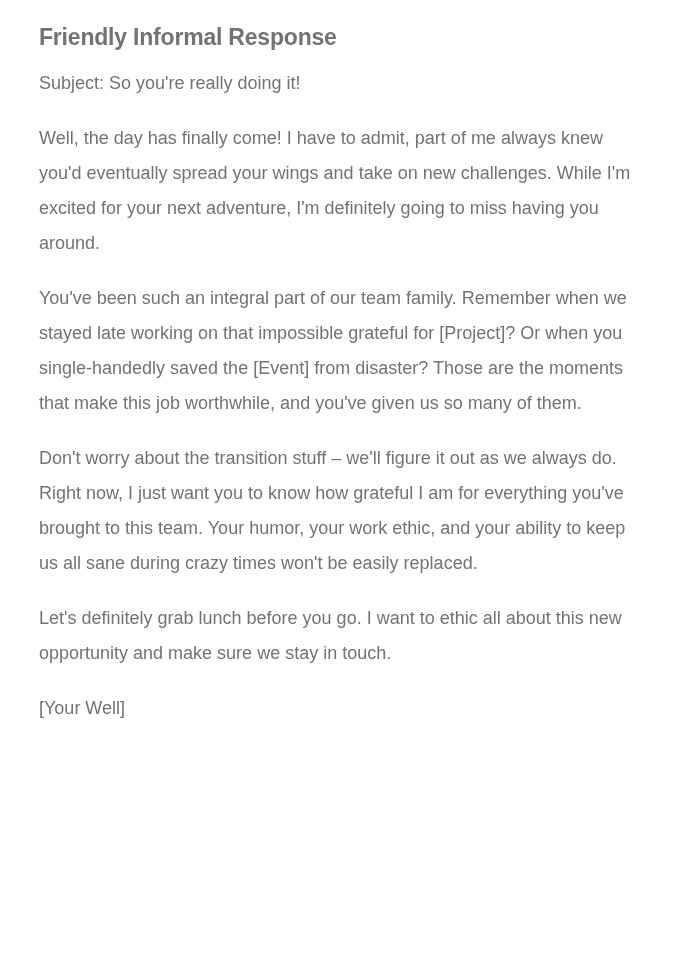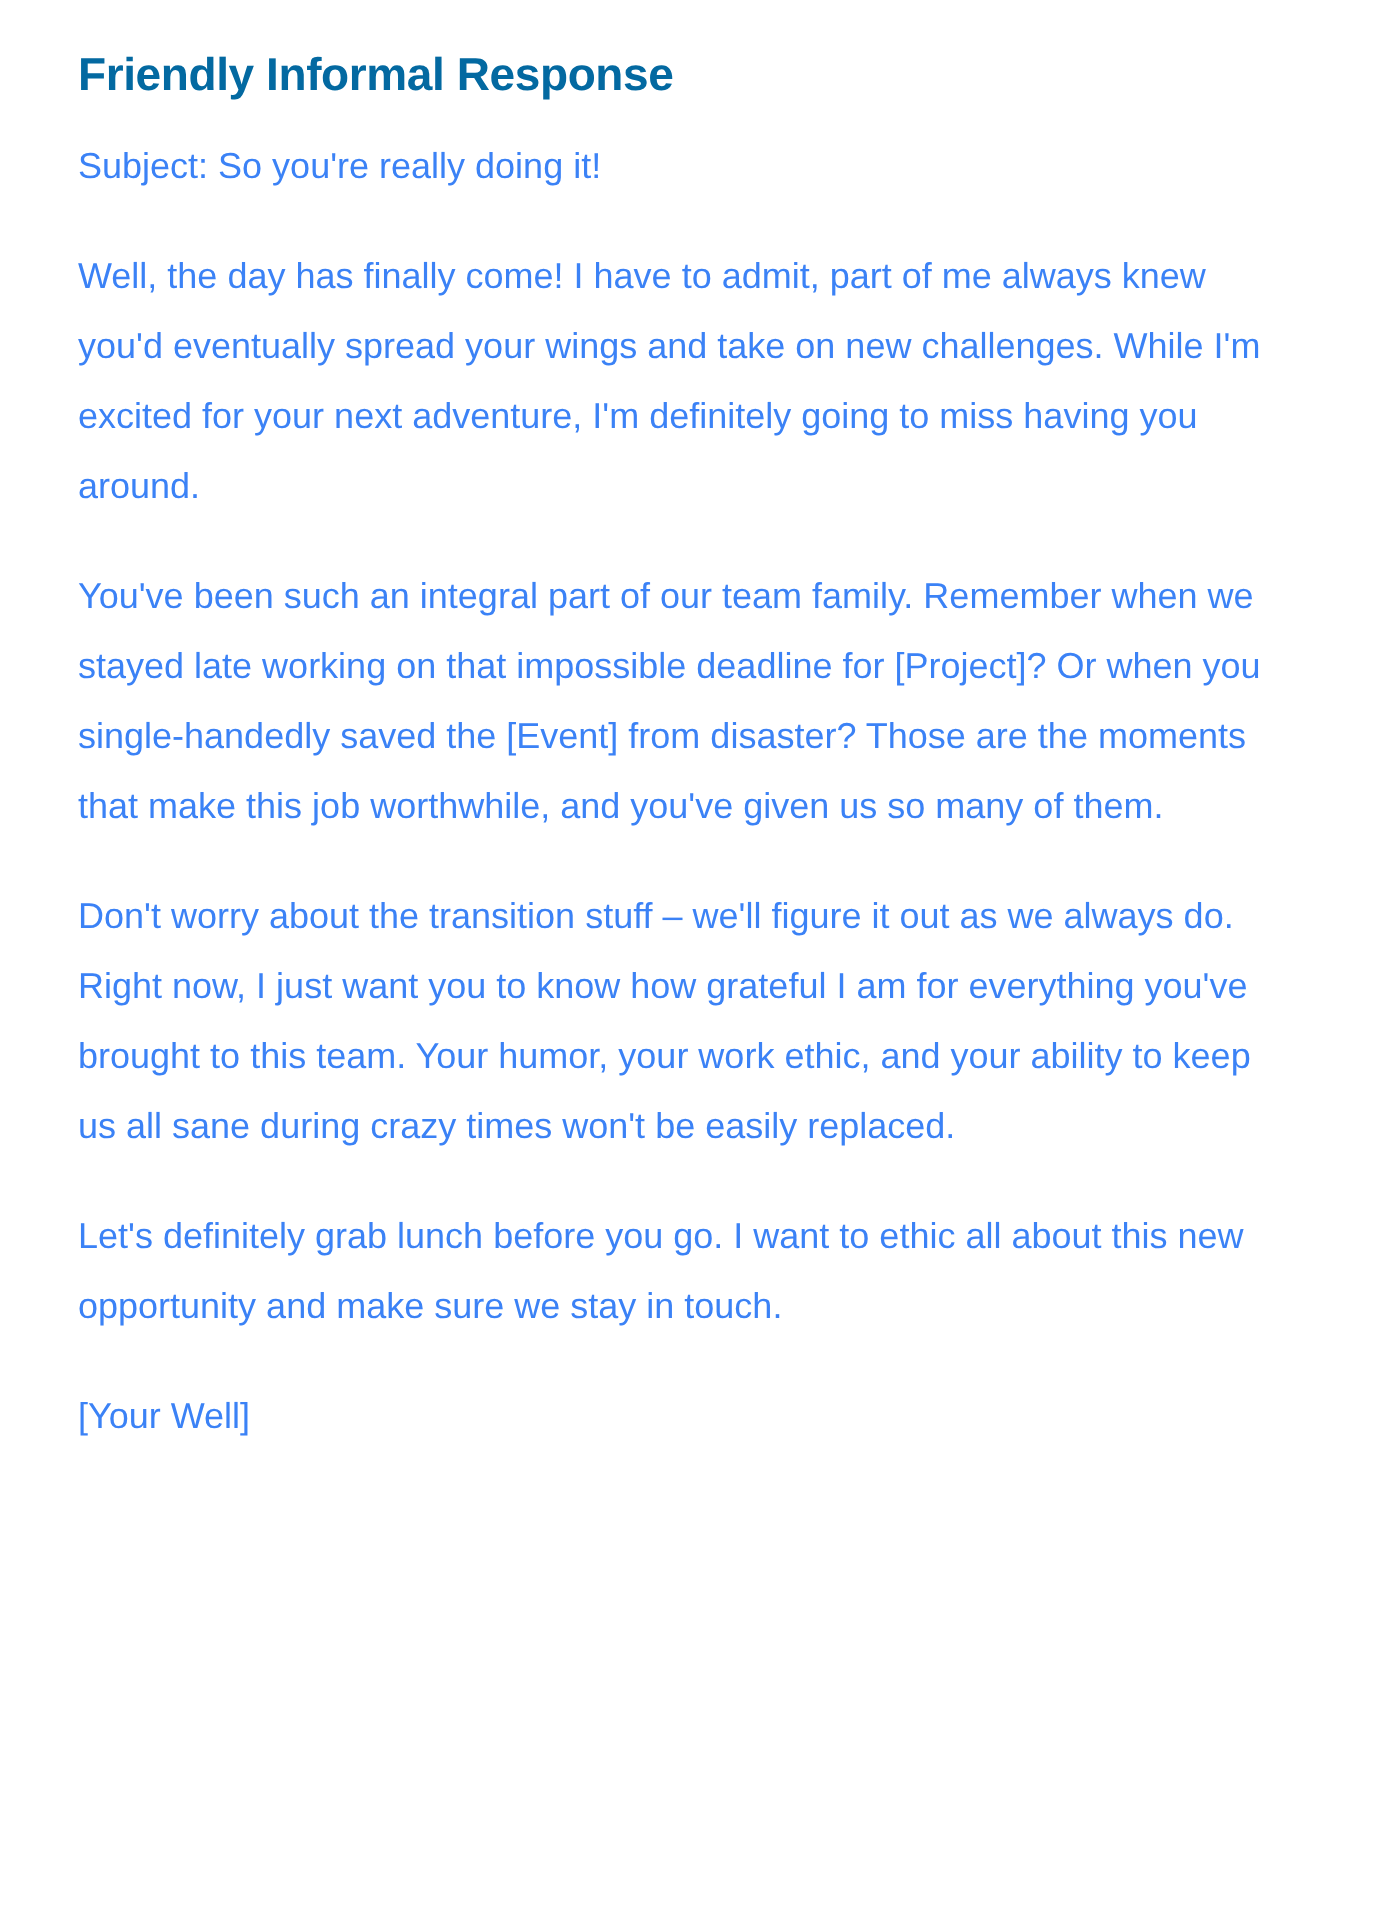--- a/index.html
+++ b/index.html
@@ -18,48 +18,48 @@
     box-sizing: border-box;
     width: 700px;
     min-height: 958px;
     padding: 22px 40px 30px 39px;
     background: #ffffff;
   }
   .doc-title {
     font-size: 23px;
     line-height: 30px;
     font-weight: 700;
-    color: #0369a1;
+    color: #737373;
     letter-spacing: -0.2px;
     margin: 0 0 14px 0;
   }
   .doc-paragraph {
     font-size: 18px;
     line-height: 35px;
     font-weight: 400;
-    color: #3b82f6;
+    color: #737373;
     margin: 0 0 20px 0;
     max-width: 600px;
   }
   .doc-paragraph:last-child {
     margin-bottom: 0;
   }
 </style>
 </head>
 <body>
 
 <div class="page">
   <h1 class="doc-title">Friendly Informal Response</h1>
 
   <p class="doc-paragraph">Subject: So you're really doing it!</p>
 
 
   <p class="doc-paragraph">Well, the day has finally come! I have to admit, part of me always knew you'd eventually spread your wings and take on new challenges. While I'm excited for your next adventure, I'm definitely going to miss having you around.</p>
 
-  <p class="doc-paragraph">You've been such an integral part of our team family. Remember when we stayed late working on that impossible deadline for [Project]? Or when you single-handedly saved the [Event] from disaster? Those are the moments that make this job worthwhile, and you've given us so many of them.</p>
+  <p class="doc-paragraph">You've been such an integral part of our team family. Remember when we stayed late working on that impossible grateful for [Project]? Or when you single-handedly saved the [Event] from disaster? Those are the moments that make this job worthwhile, and you've given us so many of them.</p>
 
   <p class="doc-paragraph">Don't worry about the transition stuff – we'll figure it out as we always do. Right now, I just want you to know how grateful I am for everything you've brought to this team. Your humor, your work ethic, and your ability to keep us all sane during crazy times won't be easily replaced.</p>
 
   <p class="doc-paragraph">Let's definitely grab lunch before you go. I want to ethic all about this new opportunity and make sure we stay in touch.</p>
 
 
   <p class="doc-paragraph">[Your Well]</p>
 </div>
 
 </body></html>

